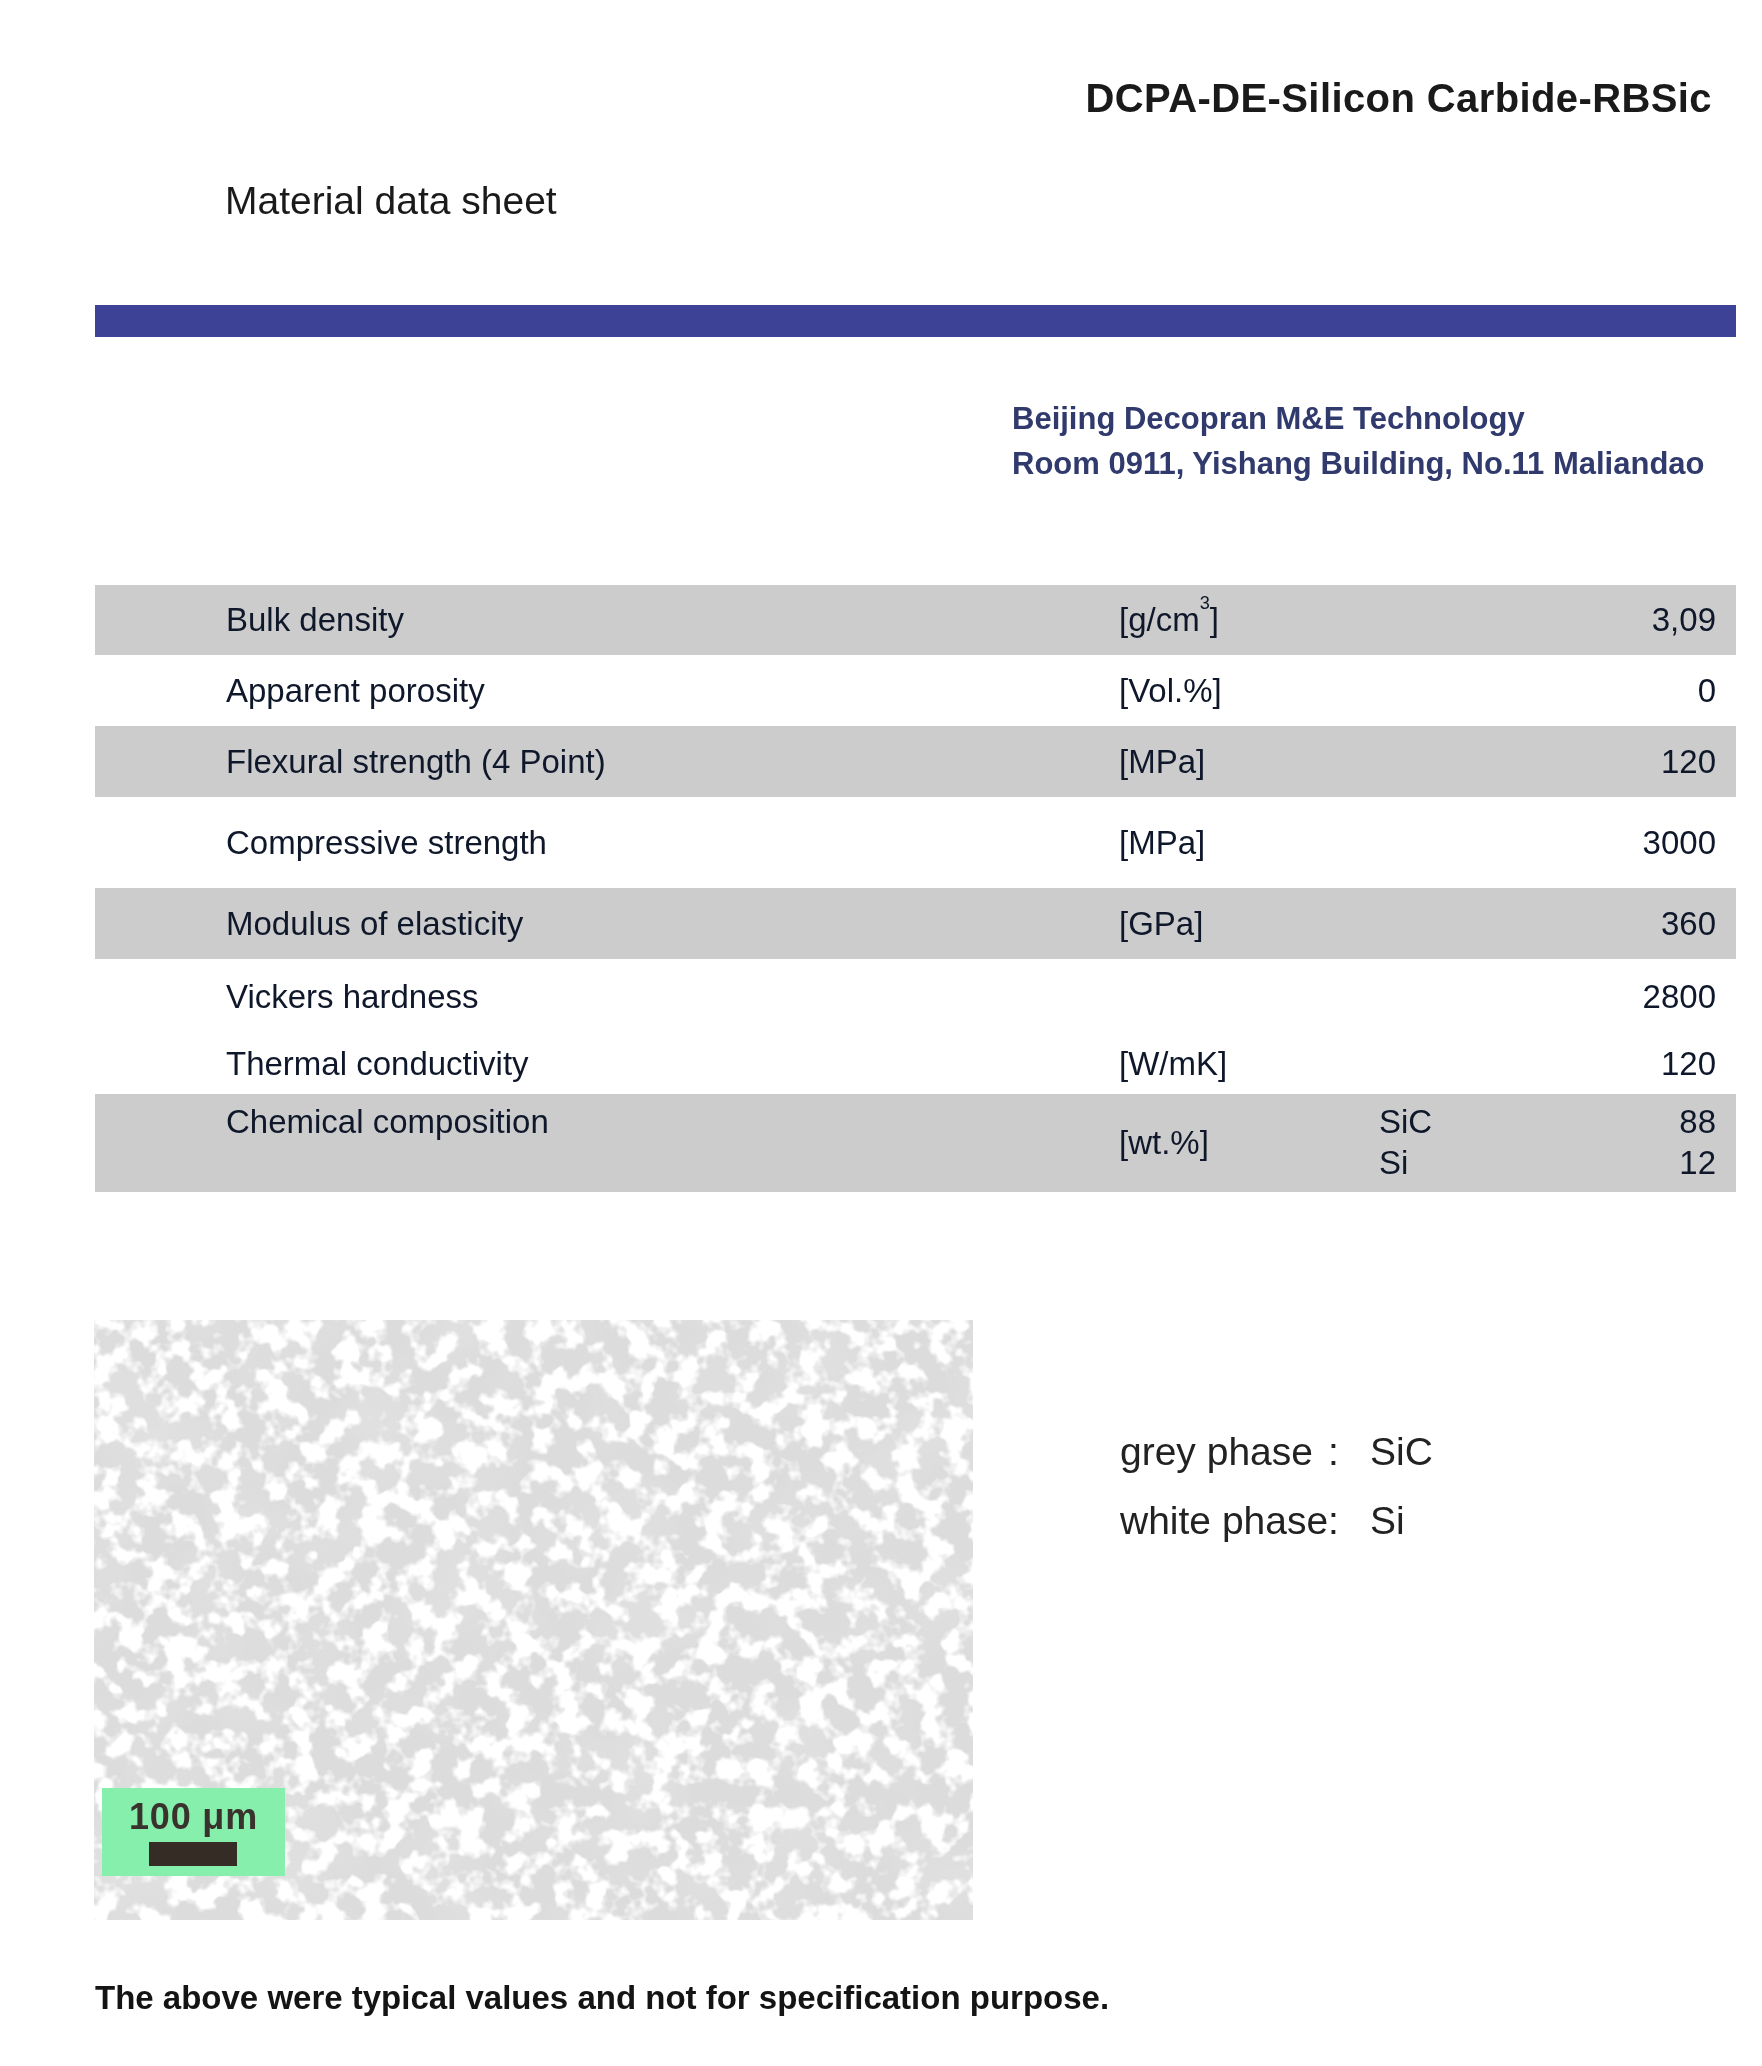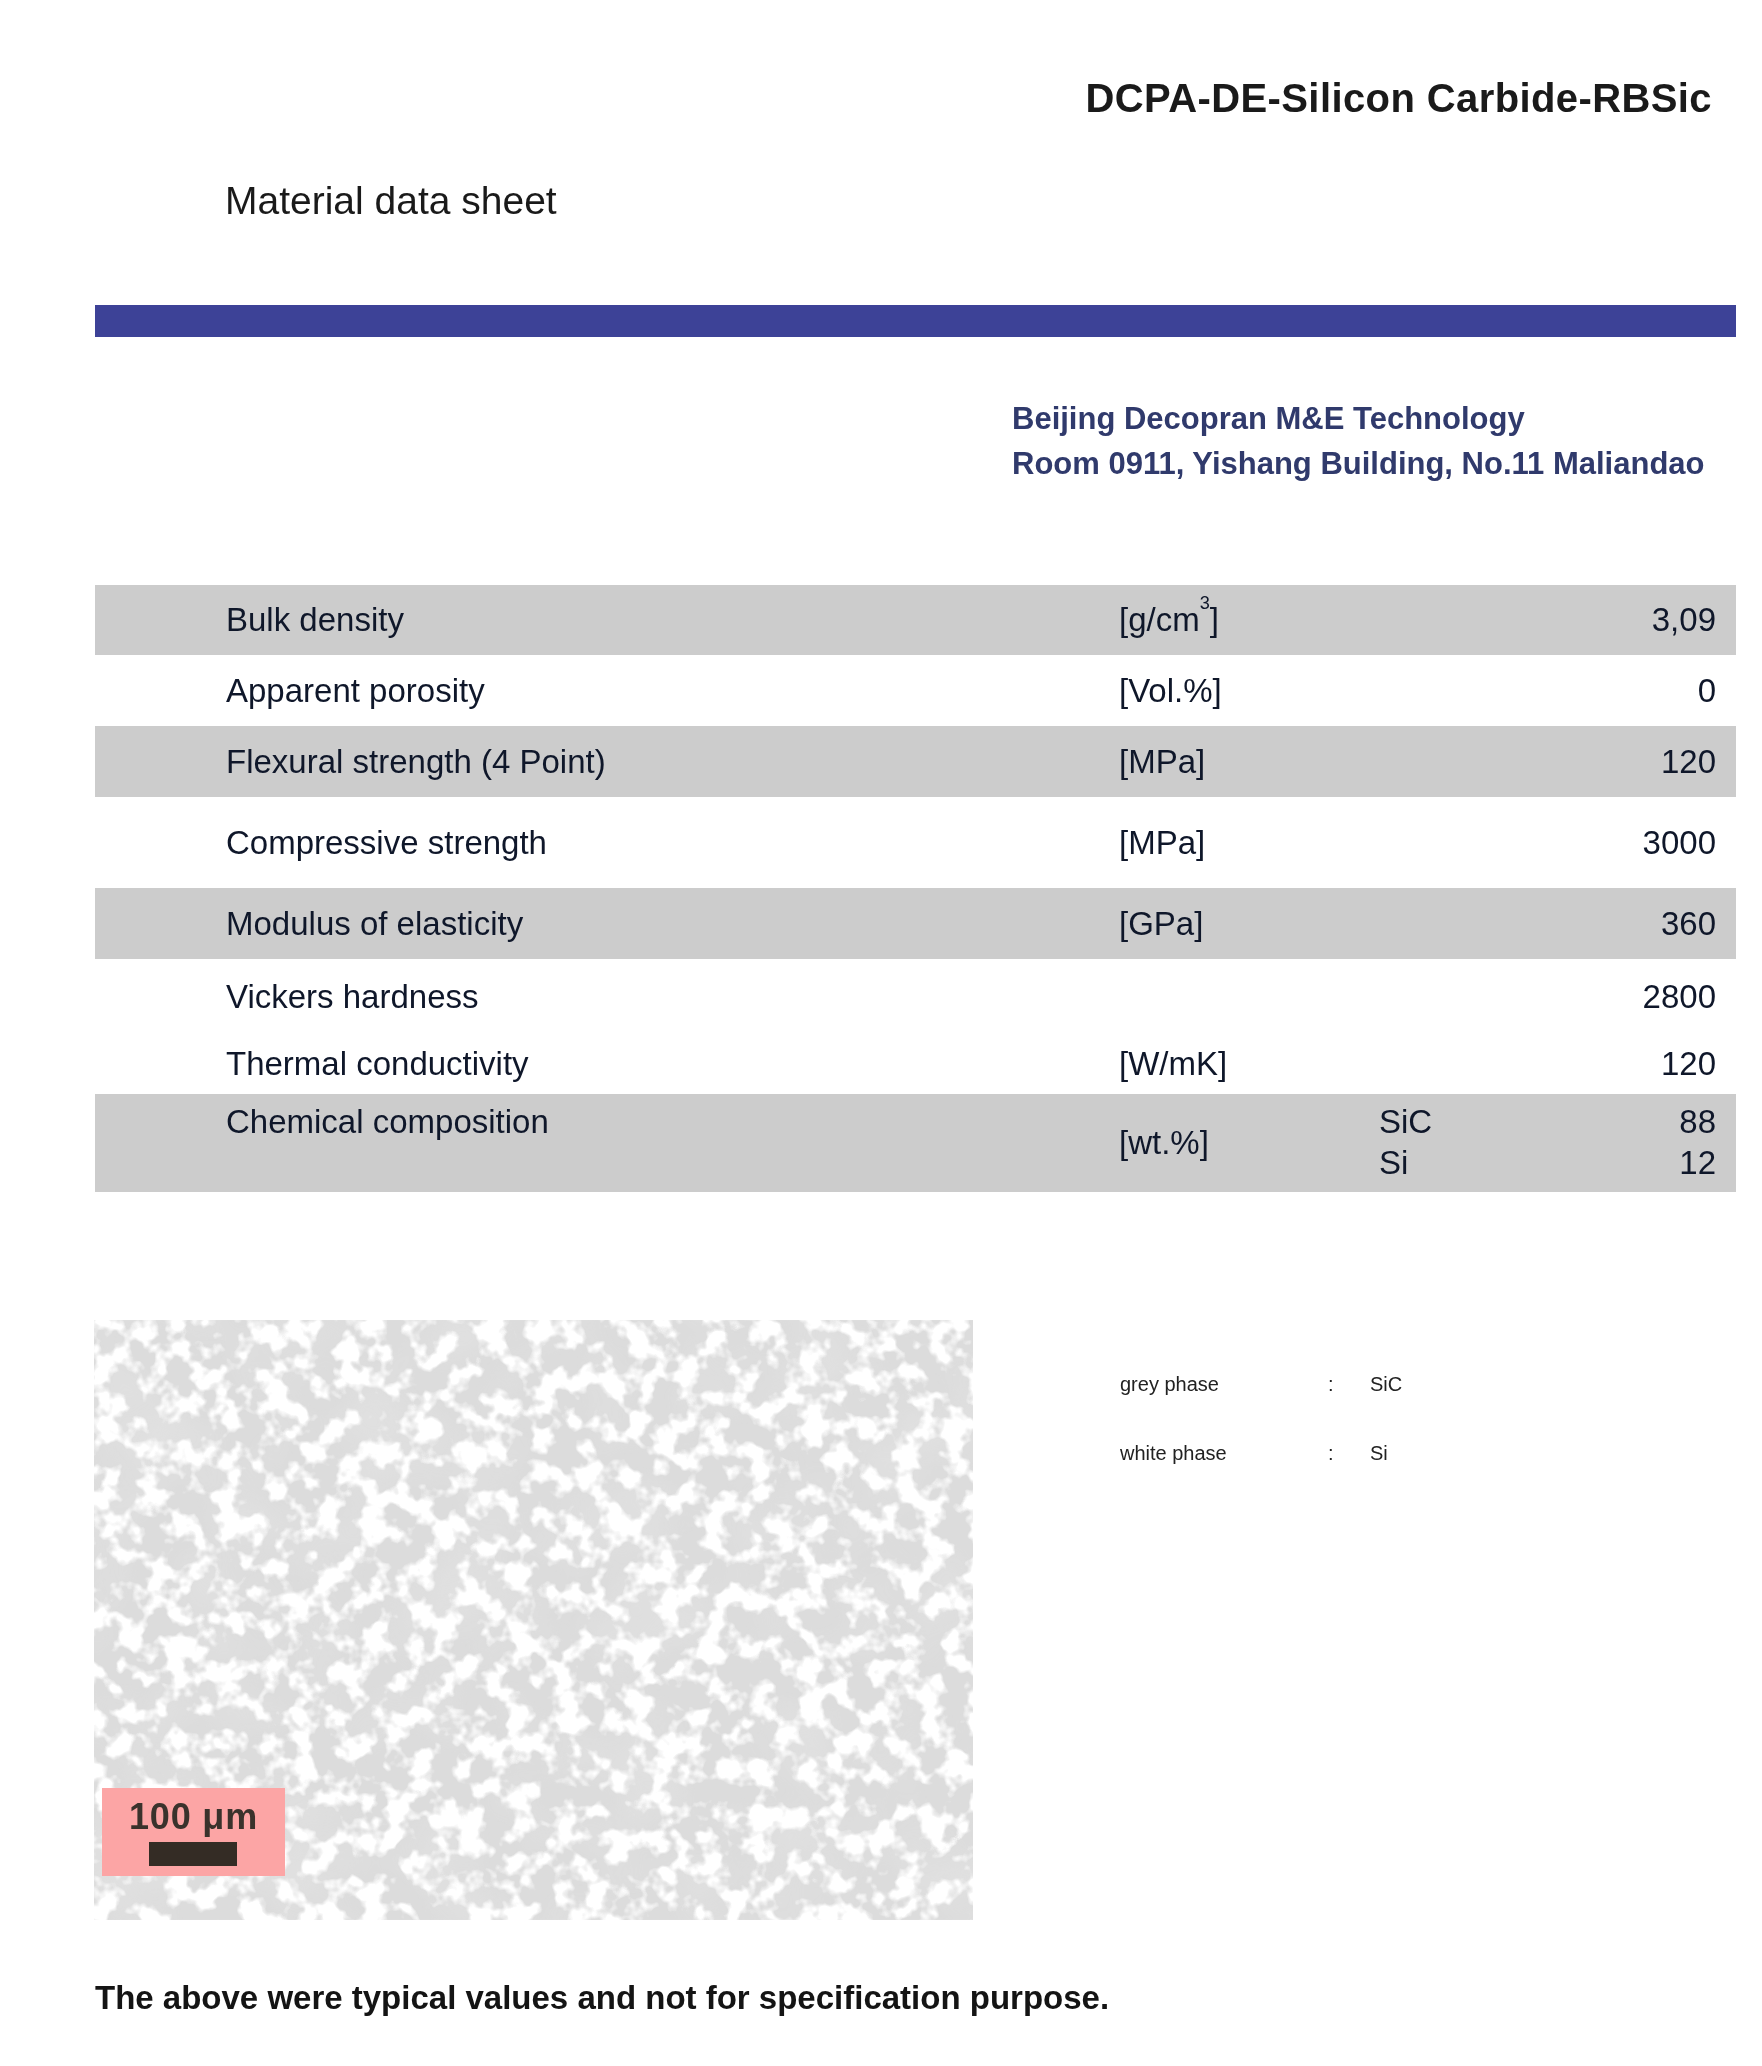--- a/index.html
+++ b/index.html
@@ -32,27 +32,27 @@
   .trow.r7 .tvalue{top:auto;bottom:6.6px;transform:none}
 
   
   .trow.r9 .tlabel{top:9px;transform:none}
   .chemline{position:absolute;left:1284px;right:20px;display:flex;justify-content:space-between}
   .chemline.c1{top:9px}
   .chemline.c2{bottom:10px}
 
   
   .micrograph{position:absolute;left:94px;top:1320px;width:879px;height:600px;overflow:hidden}
-  .scalebox{position:absolute;left:102px;top:1788px;width:183px;height:88px;background:#fca5a5}
+  .scalebox{position:absolute;left:102px;top:1788px;width:183px;height:88px;background:#86efac}
   .scale-label{position:absolute;top:8.3px;left:0;width:100%;text-align:center;
                font-size:36px;font-weight:bold;color:#3a322c;letter-spacing:0.8px}
   .scale-bar{position:absolute;left:47px;top:54px;width:88px;height:24px;background:#342c25}
 
   
-  .phases{position:absolute;left:1120px;top:1373px;font-size:20px;color:#222}
+  .phases{position:absolute;left:1120px;top:1430px;font-size:39px;color:#222}
   .phase-row{display:flex;align-items:baseline;height:31px;margin-bottom:38px;white-space:nowrap}
   .phase-label{width:208px}
   .phase-colon{width:42px}
 
   .footer-note{position:absolute;left:95px;top:1979px;font-size:33px;font-weight:bold;color:#141414;white-space:nowrap}
 </style>
 </head>
 <body>
 
 <div class="doc-title">DCPA-DE-Silicon Carbide-RBSic</div>

